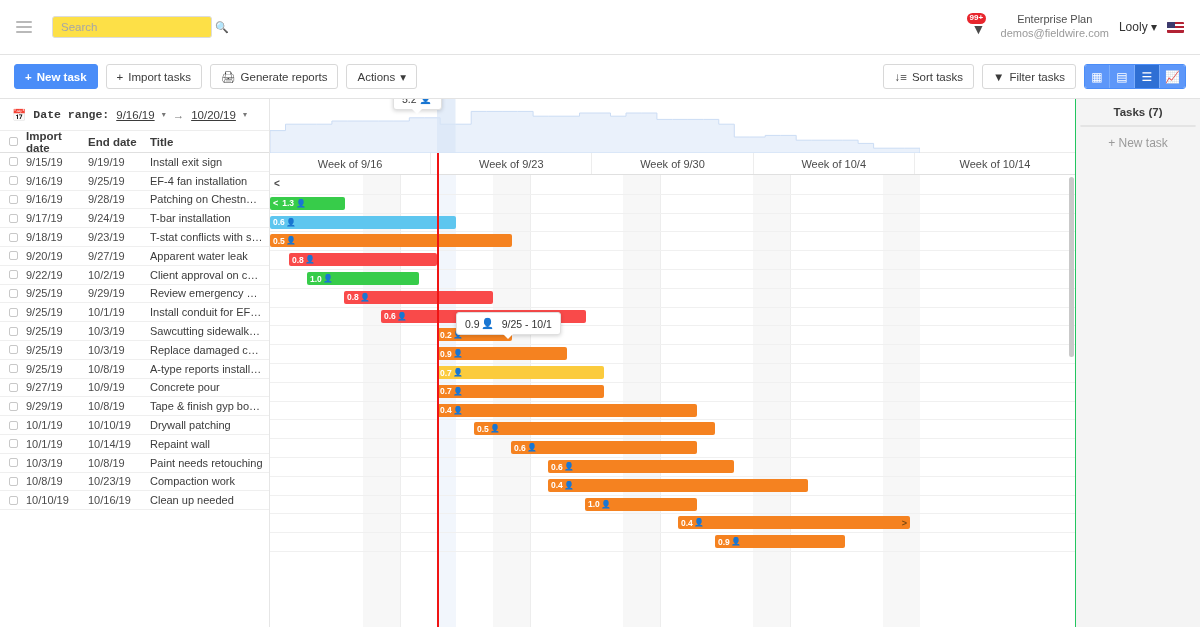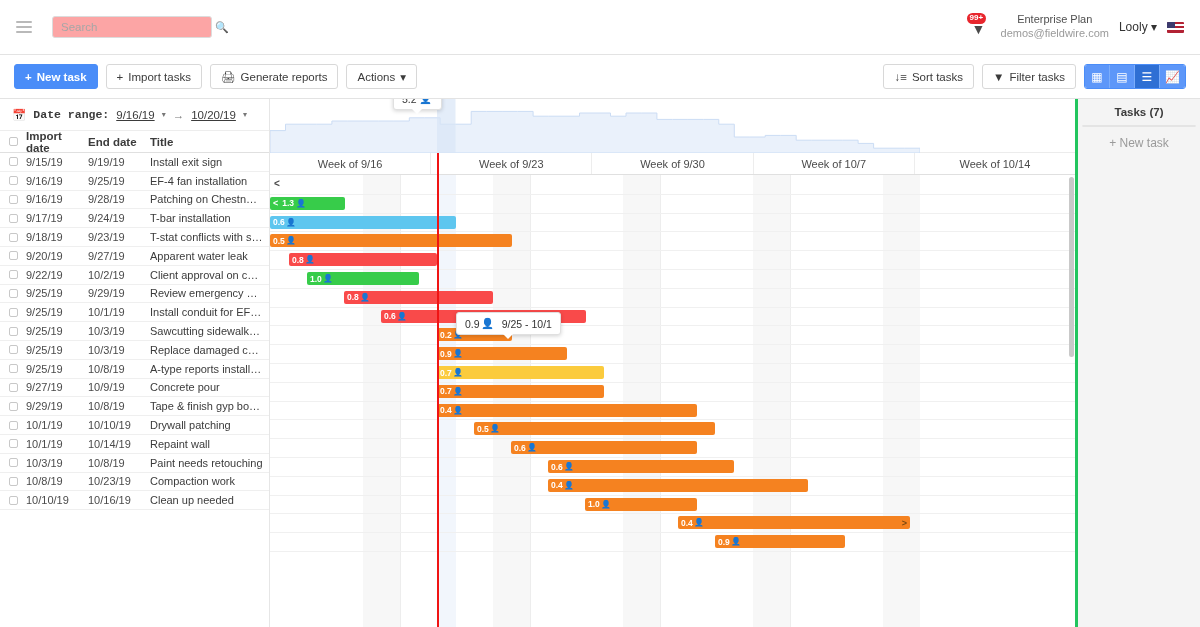--- a/index.html
+++ b/index.html
@@ -55,21 +55,21 @@
 
   .topbar {
     height:55px; background:#fff; border-bottom:1px solid #e3e3e3;
     display:flex; align-items:center; padding:0 14px; gap:12px;
     position:absolute; left:0; top:0; right:0; z-index:30;
   }
   .hamb { width:16px; display:flex; flex-direction:column; gap:3px; margin-left:2px; cursor:pointer;}
   .hamb i { display:block;height:2px;background:#b9b9b9;border-radius:1px; }
   .search-wrap {
     margin-left:8px; width:160px; height:22px; border:1px solid #dcdcdc; border-radius:3px;
-    display:flex;align-items:center;padding:0 8px; background:#fca5a5;
+    display:flex;align-items:center;padding:0 8px; background:#fde047;
   }
   .search-wrap input {
     border:none;outline:none;flex:1;font-size:11.5px;color:#333;
     font-family:"Liberation Sans",sans-serif; background:transparent;
   }
   .search-wrap input::placeholder{ color:#a6a6a6; }
   .mag { font-size:11px;color:#555; }
 
   .top-right { margin-left:auto; display:flex;align-items:center;gap:10px; padding-right:2px;}
   .bell-wrap{ position:relative;width:22px;height:22px; }
@@ -182,21 +182,21 @@
     padding:4px 8px;z-index:40;display:flex;align-items:center;gap:7px;white-space:nowrap;
   }
   .tip:after{
     content:"";position:absolute;left:50%;margin-left:-5px;bottom:-5px;
     width:0;height:0;border-left:5px solid transparent;border-right:5px solid transparent;
     border-top:5px solid #fff;
   }
 
   
   .rightpane {
-    width:125px;flex:0 0 125px;background:#f4f4f4;border-left:3px solid #22c55e;
+    width:125px;flex:0 0 125px;background:#f4f4f4;border-left:1px solid #22c55e;
     padding:0; display:flex;flex-direction:column;
   }
   .rp-title{ height:26px;display:flex;align-items:center;justify-content:center;
     font-size:11.5px;font-weight:bold;color:#3b3b3b; }
   .rp-list{ background:#fff;border:1px solid #e4e4e4;margin:0 4px;border-radius:2px; }
   .rp-new{ text-align:center;font-size:12px;color:#9a9a9a;padding:9px 0; }
 
   .vscroll{
     position:absolute;right:1px;top:78px;width:5px;height:180px;background:#c9c9c9;border-radius:3px;z-index:20;
   }
@@ -567,21 +567,21 @@
           <div class="mini">
             <svg id="mini-svg" width="650" height="54" viewBox="0 0 650 54">
                 <path d="M0,54 L0.0,31.6 L15.5,31.6 L15.5,25.2 L31.0,25.2 L31.0,25.2 L46.4,25.2 L46.4,25.2 L61.9,25.2 L61.9,22.0 L77.4,22.0 L77.4,22.0 L92.9,22.0 L92.9,22.0 L108.3,22.0 L108.3,22.0 L123.8,22.0 L123.8,22.0 L139.3,22.0 L139.3,18.8 L154.8,18.8 L154.8,18.8 L170.2,18.8 L170.2,25.2 L185.7,25.2 L185.7,25.2 L201.2,25.2 L201.2,12.4 L216.7,12.4 L216.7,12.4 L232.1,12.4 L232.1,12.4 L247.6,12.4 L247.6,12.4 L263.1,12.4 L263.1,17.2 L278.6,17.2 L278.6,17.2 L294.0,17.2 L294.0,17.2 L309.5,17.2 L309.5,14.0 L325.0,14.0 L325.0,14.0 L340.5,14.0 L340.5,17.2 L356.0,17.2 L356.0,14.0 L371.4,14.0 L371.4,14.0 L386.9,14.0 L386.9,20.4 L402.4,20.4 L402.4,20.4 L417.9,20.4 L417.9,20.4 L433.3,20.4 L433.3,20.4 L448.8,20.4 L448.8,25.2 L464.3,25.2 L464.3,38.0 L479.8,38.0 L479.8,38.0 L495.2,38.0 L495.2,36.4 L510.7,36.4 L510.7,36.4 L526.2,36.4 L526.2,41.2 L541.7,41.2 L541.7,41.2 L557.1,41.2 L557.1,41.2 L572.6,41.2 L572.6,41.2 L588.1,41.2 L588.1,44.4 L603.6,44.4 L603.6,49.2 L619.0,49.2 L619.0,49.2 L634.5,49.2 L634.5,49.2 L650.0,49.2 L650,54 Z" fill="#eaf1fb" stroke="#cbdcf4" stroke-width="1"></path>
                 <rect x="167" y="0" width="18.5" height="54" fill="#d8e5f6" opacity=".7"></rect>
               </svg>
           </div>
           <div class="wkhead" id="wkhead">
               <div>Week of 9/16</div>
               <div>Week of 9/23</div>
               <div>Week of 9/30</div>
-              <div>Week of 10/7</div>
+              <div>Week of 10/4</div>
               <div>Week of 10/14</div>
             </div>
           <div class="grid" id="grid">
               <div class="dayshade" style="left: 92.8571px; width: 37.1429px;"></div>
               <div class="dayshade" style="left: 222.857px; width: 37.1429px;"></div>
               <div class="dayshade" style="left: 352.857px; width: 37.1429px;"></div>
               <div class="dayshade" style="left: 482.857px; width: 37.1429px;"></div>
               <div class="dayshade" style="left: 612.857px; width: 37.1429px;"></div>
               <div class="weekline" style="left: 130px;"></div>
               <div class="weekline" style="left: 260px;"></div>

